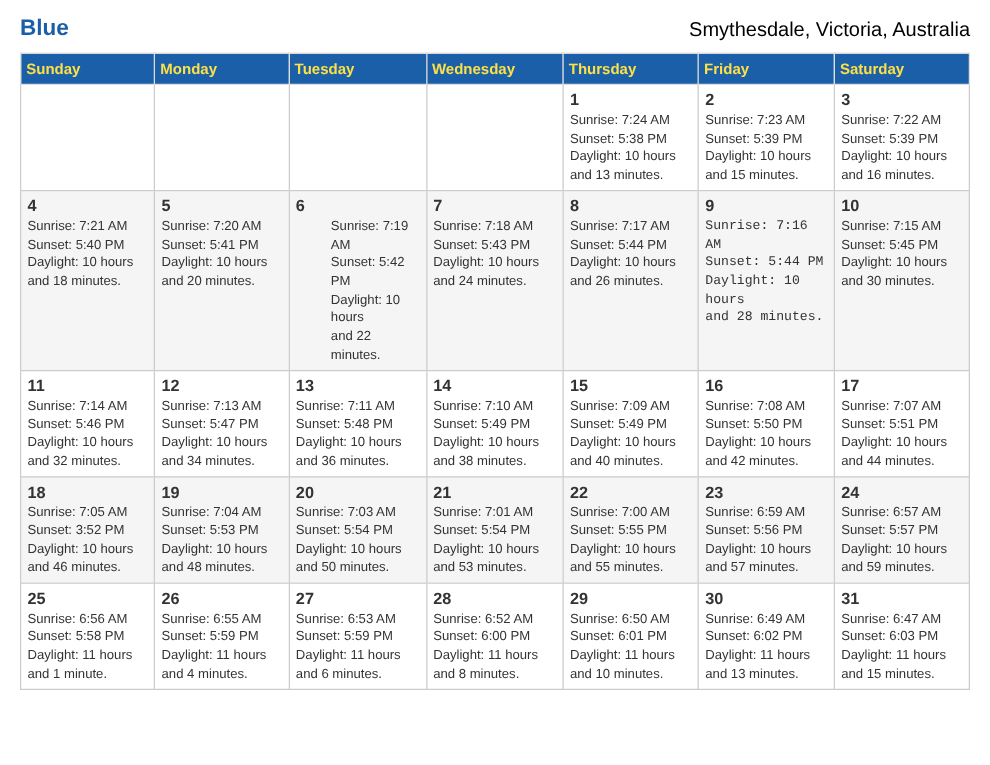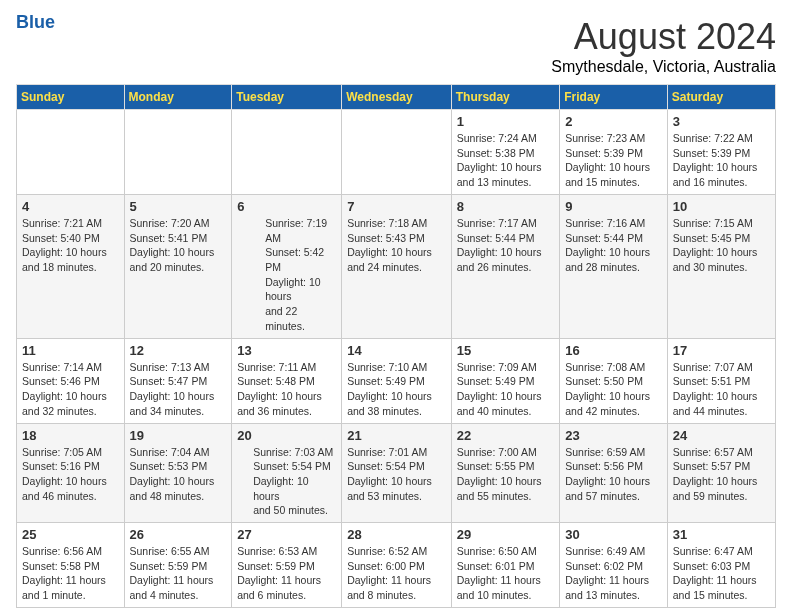--- a/index.html
+++ b/index.html
@@ -90,21 +90,20 @@
 </head>
 <body>
 
 <div class="header">
   <div class="logo">
     <div style="display:flex;flex-direction:column;align-items:flex-start;">
       <span class="logo-text-blue" style="margin-top:-4px;">Blue</span>
     </div>
   </div>
   <div class="title-section">
-    <div class="calendar-title">August 2024</div>
     <div class="calendar-subtitle">Smythesdale, Victoria, Australia</div>
   </div>
 </div>
 
 <table class="calendar-table">
   <thead>
     <tr>
       <th>Sunday</th>
       <th>Monday</th>
       <th>Tuesday</th>
@@ -173,21 +172,21 @@
         </td>
         <td>
           <div class="day-number">8</div>
           <div class="day-info" style="white-space: pre-line;">Sunrise: 7:17 AM
 Sunset: 5:44 PM
 Daylight: 10 hours
 and 26 minutes.</div>
         </td>
         <td>
           <div class="day-number">9</div>
-          <div class="day-info" style="white-space: pre-line;">Sunrise: 7:16 AM
+          <div class="day-info" style="white-space: pre-line; font-family: Liberation Mono, monospace;">Sunrise: 7:16 AM
 Sunset: 5:44 PM
 Daylight: 10 hours
 and 28 minutes.</div>
         </td>
         <td>
           <div class="day-number">10</div>
           <div class="day-info" style="white-space: pre-line;">Sunrise: 7:15 AM
 Sunset: 5:45 PM
 Daylight: 10 hours
 and 30 minutes.</div>
@@ -241,34 +240,34 @@
           <div class="day-info" style="white-space: pre-line;">Sunrise: 7:07 AM
 Sunset: 5:51 PM
 Daylight: 10 hours
 and 44 minutes.</div>
         </td>
       </tr>
       <tr>
         <td>
           <div class="day-number">18</div>
           <div class="day-info" style="white-space: pre-line;">Sunrise: 7:05 AM
-Sunset: 5:16 PM
+Sunset: 3:52 PM
 Daylight: 10 hours
 and 46 minutes.</div>
         </td>
         <td>
           <div class="day-number">19</div>
           <div class="day-info" style="white-space: pre-line;">Sunrise: 7:04 AM
 Sunset: 5:53 PM
 Daylight: 10 hours
 and 48 minutes.</div>
         </td>
         <td>
           <div class="day-number">20</div>
-          <div class="day-info" style="white-space: pre-line; margin-left: 16px;">Sunrise: 7:03 AM
+          <div class="day-info" style="white-space: pre-line;">Sunrise: 7:03 AM
 Sunset: 5:54 PM
 Daylight: 10 hours
 and 50 minutes.</div>
         </td>
         <td>
           <div class="day-number">21</div>
           <div class="day-info" style="white-space: pre-line;">Sunrise: 7:01 AM
 Sunset: 5:54 PM
 Daylight: 10 hours
 and 53 minutes.</div>

